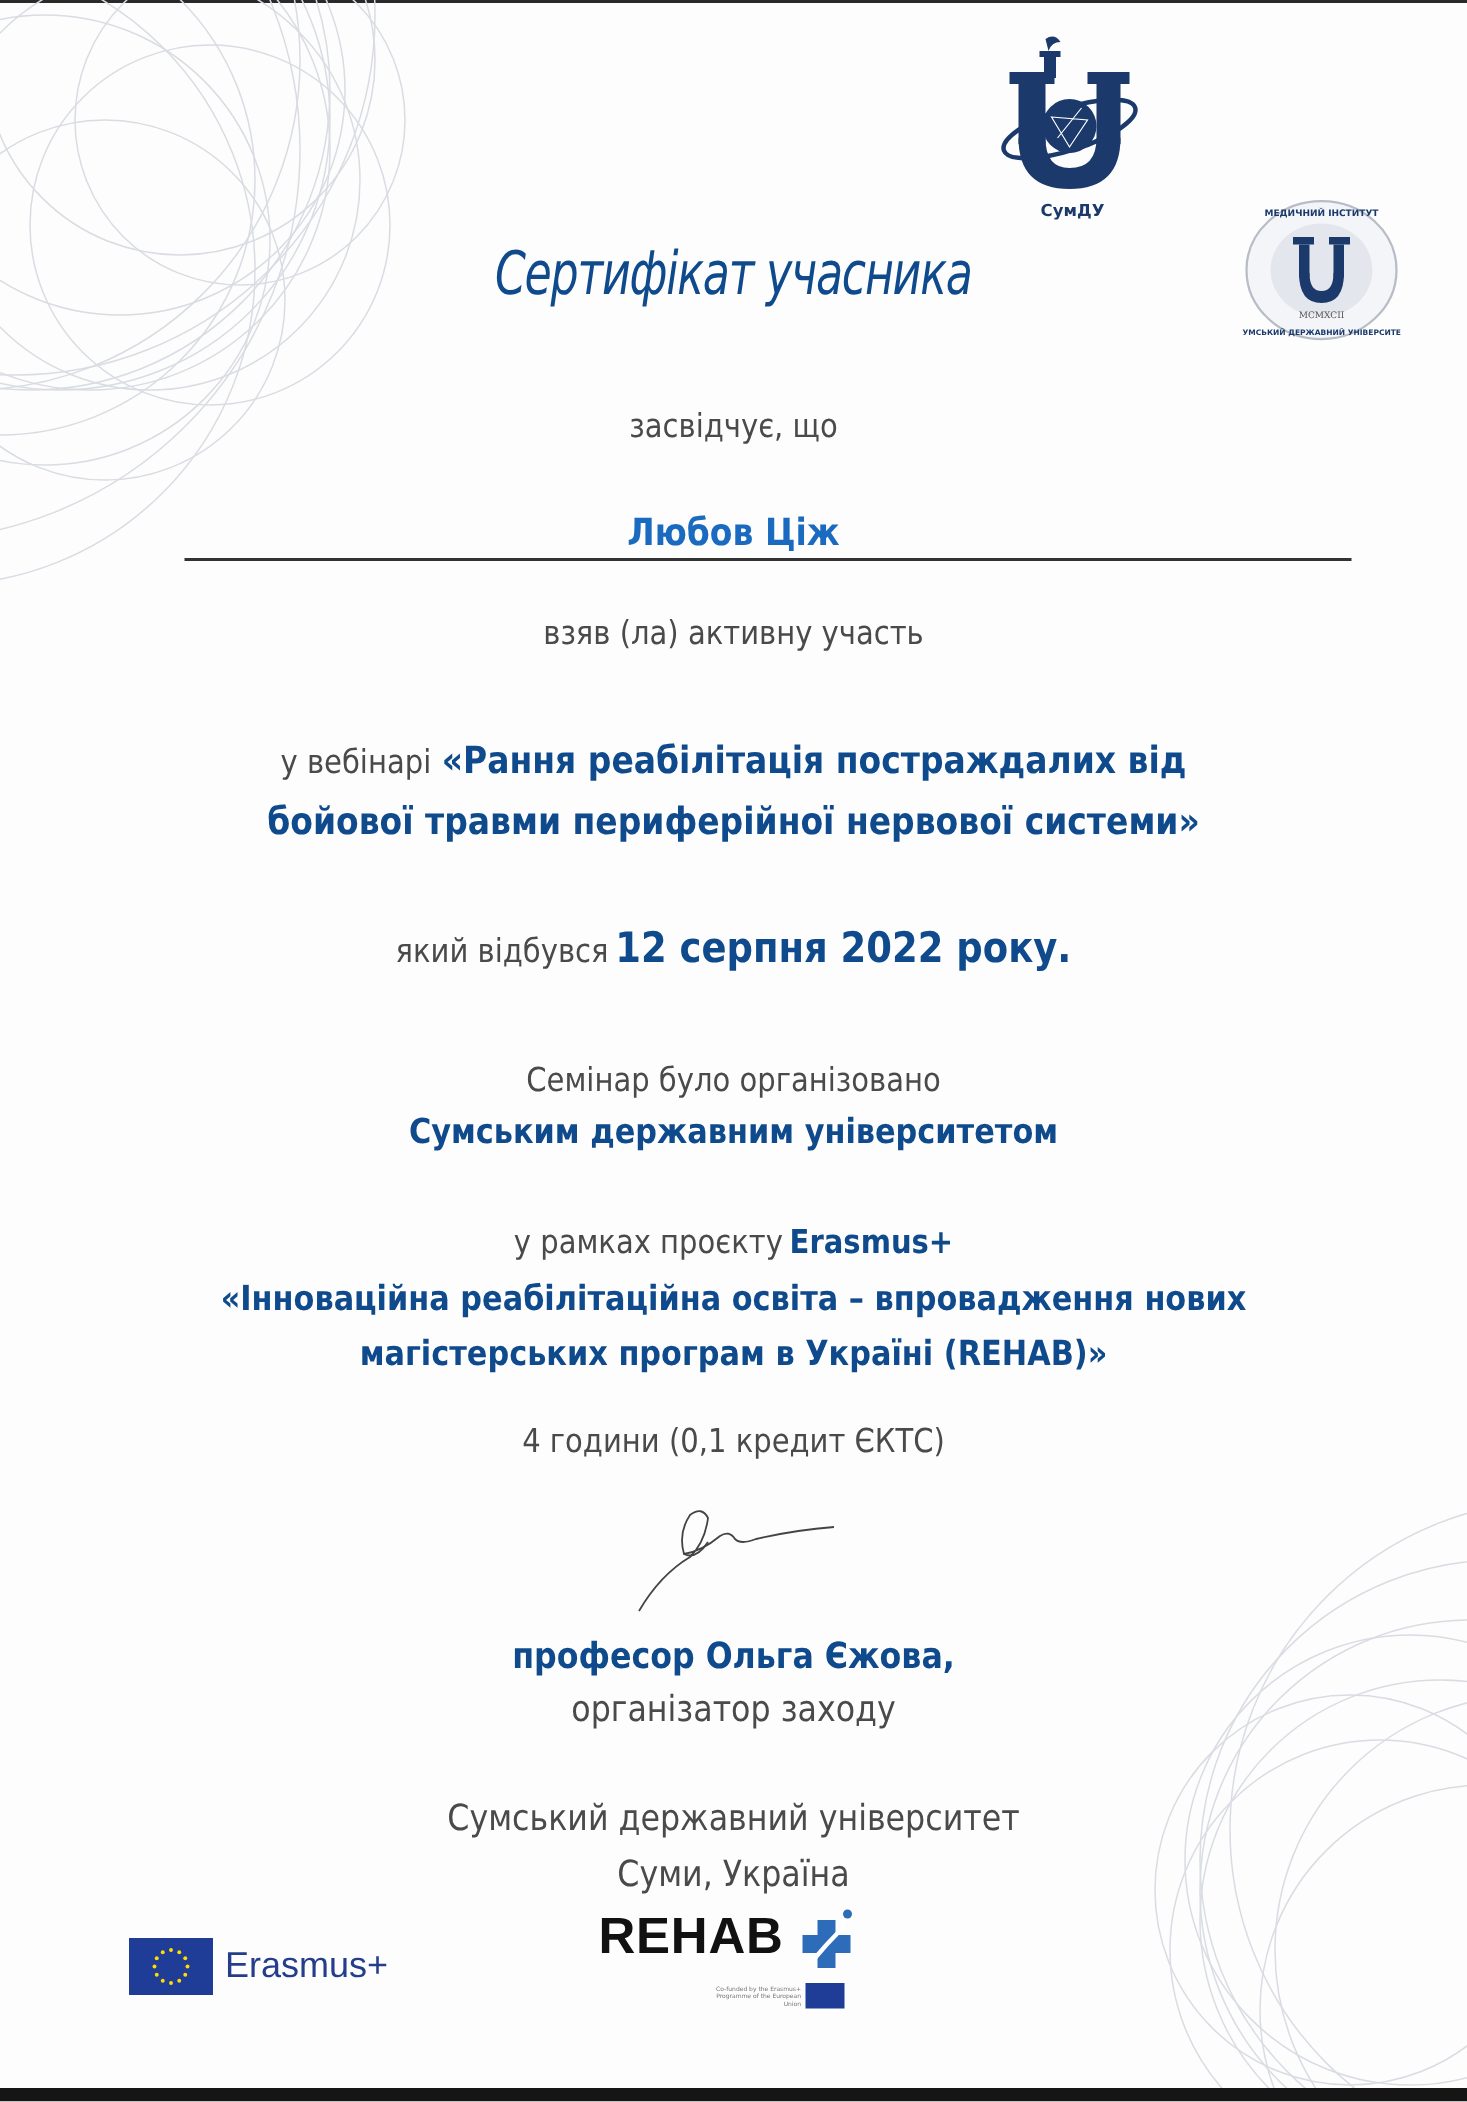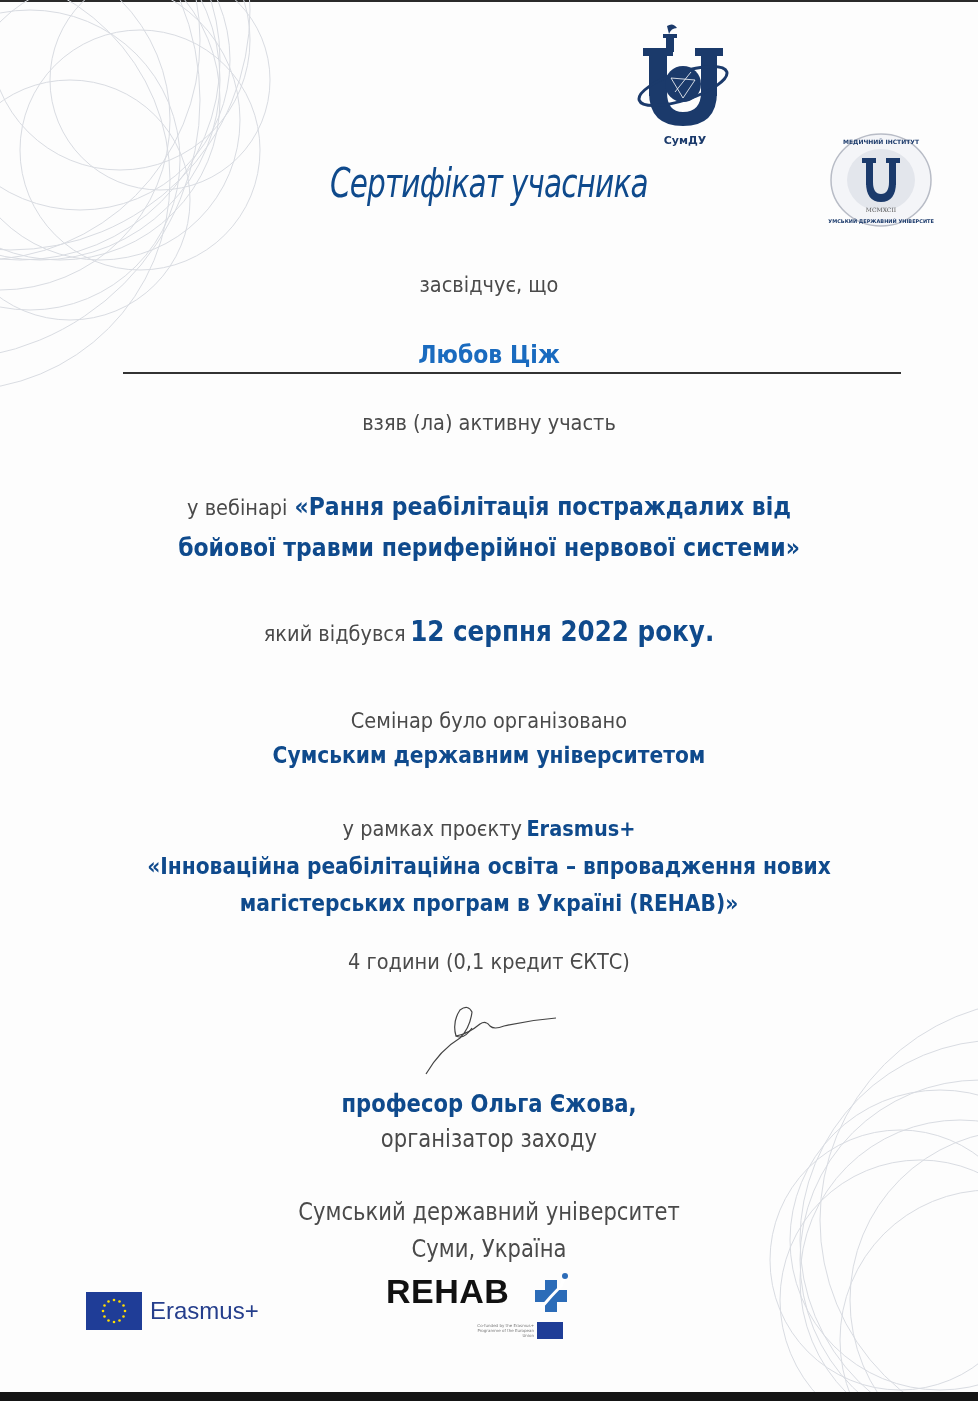--- a/index.html
+++ b/index.html
@@ -17,27 +17,27 @@
   .title {
     top: 160px; font-family: "DejaVu Sans Condensed", "DejaVu Sans", sans-serif;
     font-style: italic; font-size: 40px; color: #0f4a8c; letter-spacing: -1px;
     transform: scaleX(0.82); transform-origin: 488px 0;
   }
   .t22 { font-size: 22px; }
   .t25 { font-size: 25px; }
   .name-line { position: absolute; left: 123px; top: 372px; width: 778px; height: 2px; background: #333; }
   .name { top: 340px; font-size: 25px; color: #1a6bbf; font-weight: bold; }
   .cond { transform: scaleX(0.88); transform-origin: 489px 0; }
-  .logo-sumdu { position: absolute; left: 637px; top: 22px; }
+  .logo-sumdu { position: absolute; left: 667px; top: 22px; }
   .logo-med { position: absolute; left: 828px; top: 132px; }
   .erasmus { position: absolute; left: 86px; top: 1292px; display: flex; align-items: center; }
   .eu-flag { width: 56px; height: 38px; background: #1f3d97; position: relative; }
   .erasmus-text { font-size: 24px; color: #253e8c; margin-left: 8px; font-family: "Liberation Sans", sans-serif; }
   .rehab { position: absolute; left: 386px; top: 1272px; }
-  .rehab-word { font-family: "Liberation Sans", sans-serif; font-weight: 900; font-size: 34px; color: #111; letter-spacing: 0.5px; }
+  .rehab-word { font-family: "Liberation Sans", sans-serif; font-weight: 900; font-size: 34px; color: #111; letter-spacing: 0.5px; margin-left: 13px; }
   .cofund { position: absolute; left: 88px; top: 50px; display: flex; align-items: center; }
   .cofund-text { font-size: 4px; color: #777; line-height: 5px; text-align: right; width: 60px; margin-right: 3px; }
   .small-flag { width: 26px; height: 17px; background: #1f3d97; }
 </style>
 </head>
 <body>
 
 <div class="topline"></div>
 
 <svg class="guilloche" style="left:0;top:0" width="330" height="440" viewBox="0 0 330 440">

